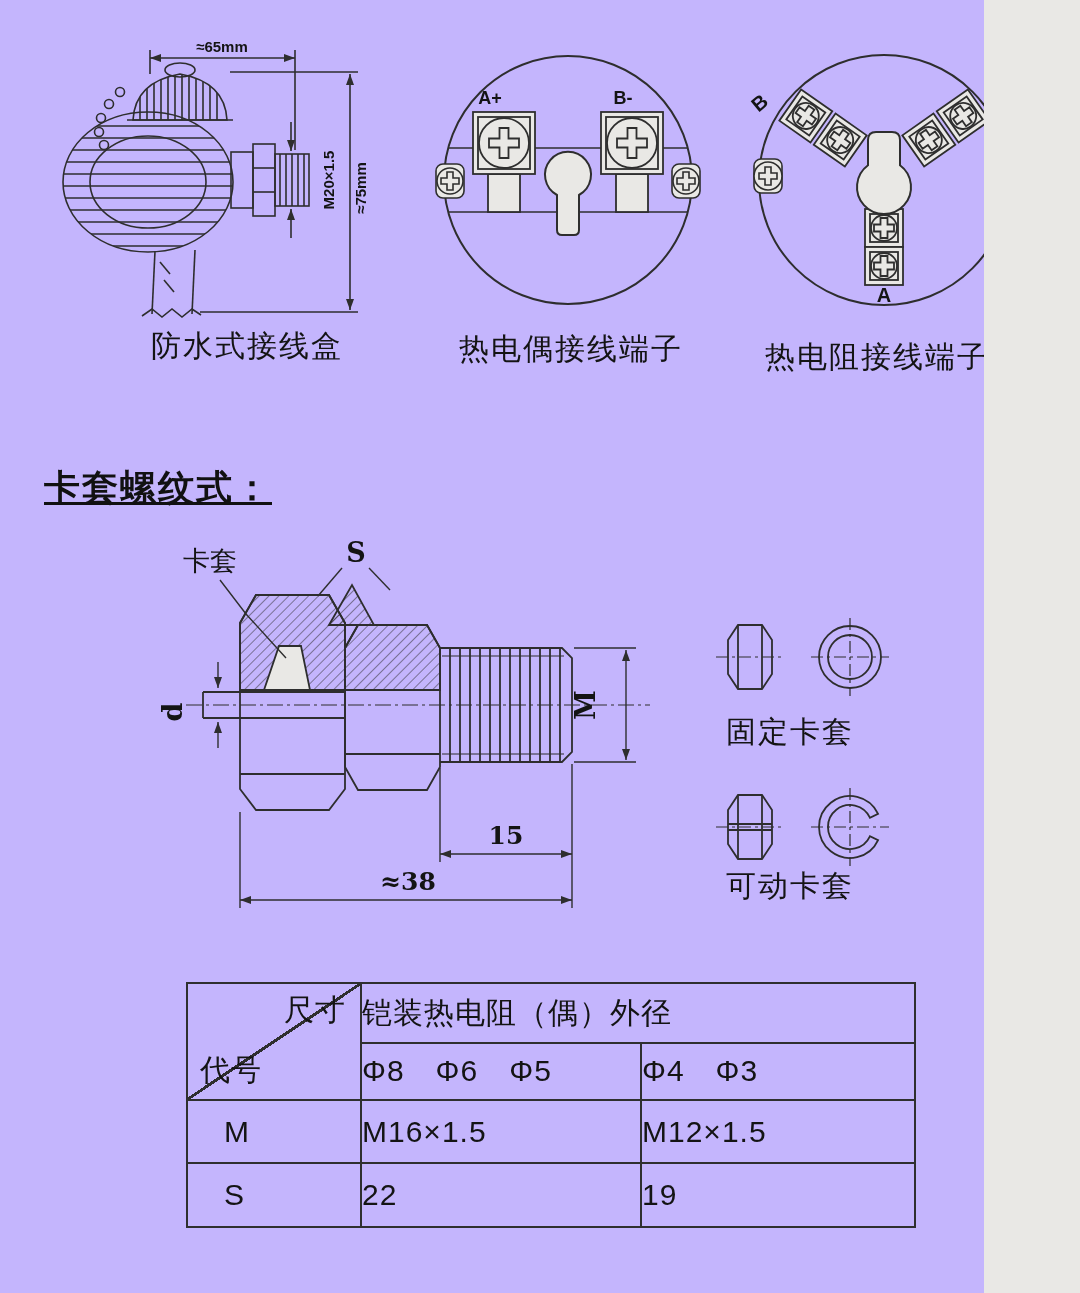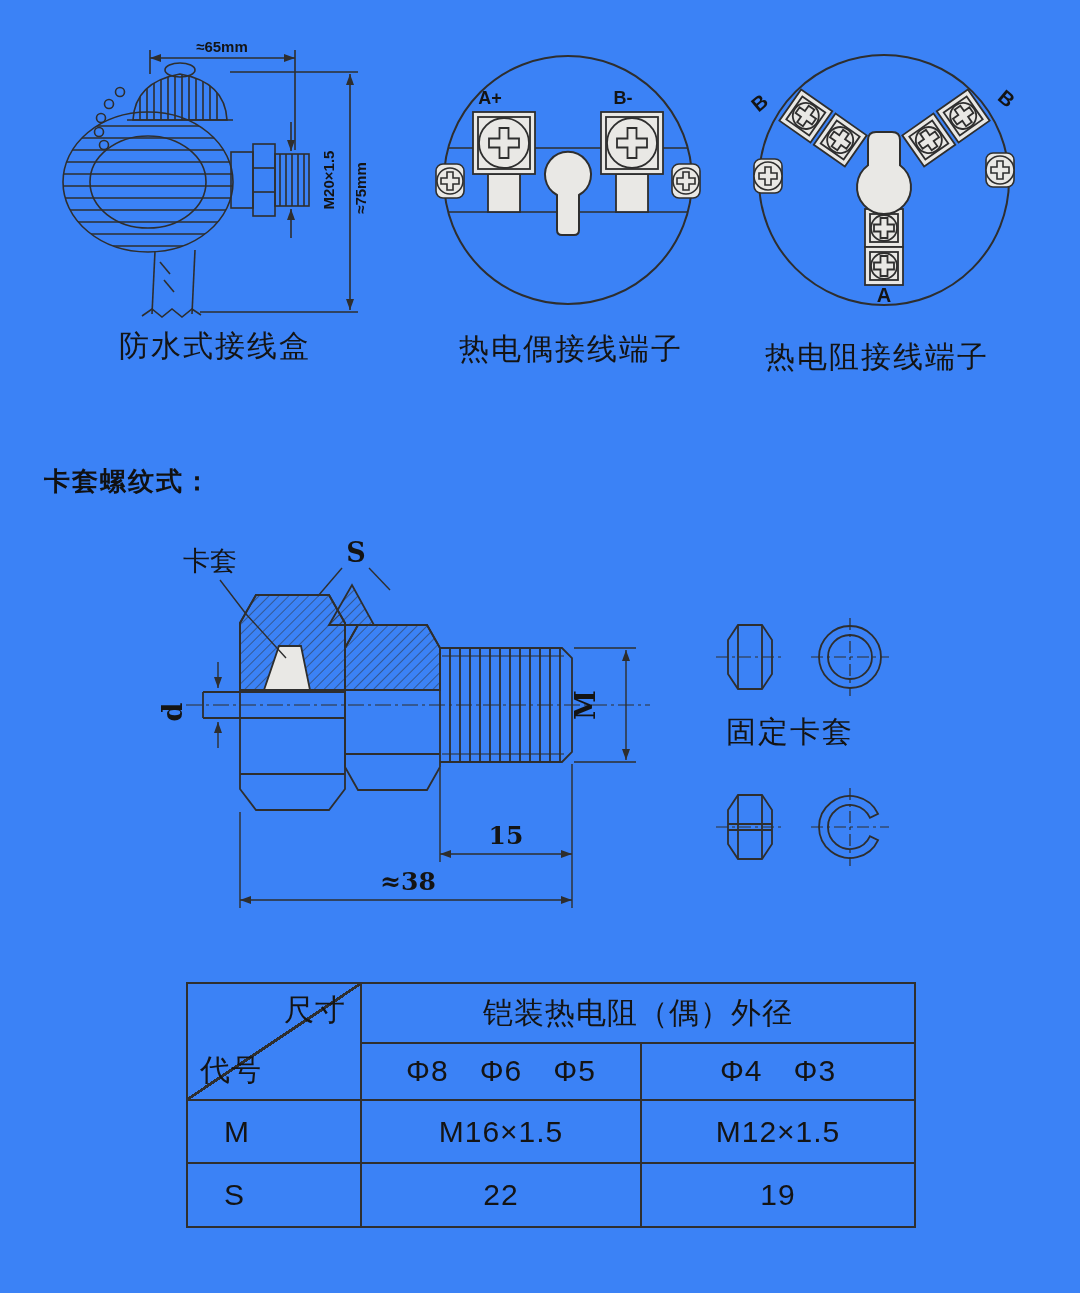--- a/index.html
+++ b/index.html
@@ -1,23 +1,23 @@
 <!DOCTYPE html>
 <html><head>
 <meta charset="utf-8">
 <style>
   * { margin:0; padding:0; box-sizing:border-box; }
   body { font-family:"Liberation Sans", sans-serif; background:#e9e8e5; }
-  .page { position:relative; width:1080px; height:1293px; background:#3b82f6; overflow:hidden; color:#141414; }
+  .page { position:relative; width:984px; height:1293px; background:#c4b5fd; overflow:hidden; color:#141414; }
   svg.draw { position:absolute; overflow:visible; }
   .caption { position:absolute; text-align:center; font-size:30px; color:#141414; letter-spacing:2px; }
-  .heading { position:absolute; font-size:26px; font-weight:bold; color:#111; letter-spacing:2px; }
+  .heading { position:absolute; font-size:36px; font-weight:bold; color:#111; letter-spacing:2px;text-decoration:underline; }
   .dimserif { font-family:"DejaVu Serif", serif; font-weight:bold; }
   .spec-table { position:absolute; left:186px; top:982px; border-collapse:collapse; table-layout:fixed; }
-  .spec-table td { border:2.5px solid #2f2f2f; font-size:30px; text-align:center; color:#141414; padding:0; letter-spacing:1px; }
+  .spec-table td { border:2.5px solid #2f2f2f; font-size:30px; text-align:left; color:#141414; padding:0; letter-spacing:1px; }
   .corner-cell { position:relative;
      background:linear-gradient(to bottom right, transparent calc(50% - 1.5px), #2f2f2f calc(50% - 1.5px) calc(50% + 1.5px), transparent calc(50% + 1.5px)); }
   .corner-top { position:absolute; top:6px; right:14px; }
   .corner-bottom { position:absolute; bottom:8px; left:12px;margin-top:16px; }
   .code-cell { text-align:left !important; padding-left:36px !important; }
 </style>
 </head>
 <body>
 
 <div class="page">
@@ -191,21 +191,21 @@
       <use href="#rtd-term" transform="translate(146,226)"></use>
     </g>
     <path stroke="#2e2e2e" stroke-width="2" fill="#e9e8e5" d="M130,125.3 L130,100 Q130,92 138,92 L154,92 Q162,92 162,100 L162,125.3 A27,27 0 1 1 130,125.3 Z"></path>
     <g fill="#141414" font-size="20" font-weight="bold" text-anchor="middle">
       <text x="26" y="68" transform="rotate(-40 26 68)">B</text>
       <text x="264" y="64" transform="rotate(40 264 64)">B</text>
       <text x="146" y="262">A</text>
     </g>
   </svg>
 
-  <div class="caption" style="left:80px;top:326px;width:270px">防水式接线盒</div>
+  <div class="caption" style="left:112px;top:326px;width:270px">防水式接线盒</div>
   <div class="caption" style="left:727px;top:337px;width:300px">热电阻接线端子</div>
   <div class="caption" style="left:421px;top:329px;width:300px">热电偶接线端子</div>
 
   <div class="heading" style="left:44px;top:464px">卡套螺纹式：</div>
 
   <svg class="draw" style="left:158px;top:528px" width="510" height="400" viewBox="0 0 510 400">
     <defs>
       <marker id="ft-arr" viewBox="0 0 12 9" refX="11.5" refY="4.5" markerWidth="12" markerHeight="9" markerUnits="userSpaceOnUse" orient="auto-start-reverse">
         <path d="M0.5,0.5 L11.5,4.5 L0.5,8.5 Z" fill="#2e2e2e"></path>
       </marker>
@@ -308,20 +308,21 @@
       </g>
       <g>
         <path d="M178.1,201.9 A31,31 0 1 0 178.1,228.1 L169.9,224.3 A22,22 0 1 1 169.9,205.7 Z"></path>
         <line x1="111" y1="215" x2="189" y2="215" stroke-dasharray="12 4 3 4" stroke-width="1.2"></line>
         <line x1="150" y1="176" x2="150" y2="254" stroke-dasharray="12 4 3 4" stroke-width="1.2"></line>
       </g>
     </g>
   </svg>
 
   <div class="caption" style="left:700px;top:712px;width:180px">固定卡套</div>
+  <div class="caption" style="left:700px;top:866px;width:180px">可动卡套</div>
 
   <table class="spec-table">
     <colgroup>
         <col style="width:174px">
         <col style="width:280px">
         <col style="width:274px">
       </colgroup>
     <tbody>
       <tr style="height:60px">
         <td rowspan="2" class="corner-cell">

